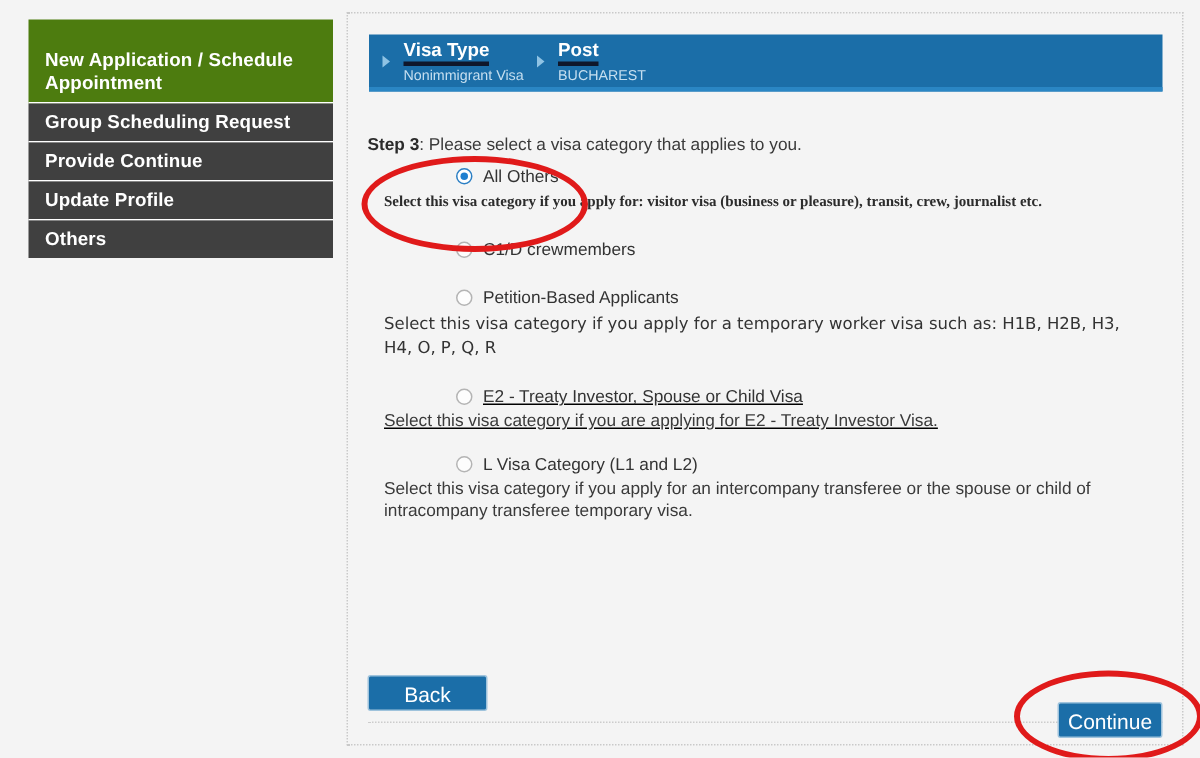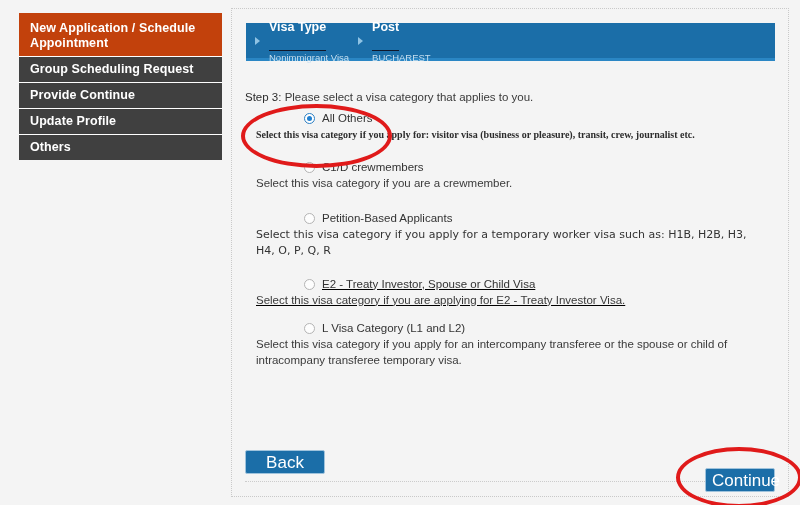--- a/index.html
+++ b/index.html
@@ -28,23 +28,23 @@
     color: #ffffff;
     font-weight: bold;
     font-size: 12.5px;
     line-height: 15px;
     padding: 5px 8px 5px 11px;
     box-sizing: border-box;
     border-bottom: 1px solid #ffffff;
     letter-spacing: 0.1px;
   }
   .side-item.red {
-    background: #c2410c;
+    background: #4d7c0f;
     min-height: 36px;
-    padding-top: 8px;
+    padding-top: 20px;
   }
   .side-item.blue {
     background: #404040;
     min-height: 21px;
   }
   .side-item.last { border-bottom: none; }
 
   
   #panel {
     position: absolute;
@@ -80,53 +80,53 @@
     border-left: 5px solid #8fc3e4;
     border-top: 4px solid transparent;
     border-bottom: 4px solid transparent;
     margin: 0 9px 0 9px;
   }
   .crumb-text { color: #ffffff; }
   .crumb-label {
     font-size: 12.5px;
     font-weight: bold;
     line-height: 14px;
-    border-bottom: 1px solid #0f172a;
-    padding-bottom: 16px;
+    border-bottom: 3px solid #0f172a;
+    padding-bottom: 1px;
     display: inline-block;
   }
   .crumb-value {
     font-size: 9.5px;
     color: #c6dff0;
     line-height: 12px;
     display: block;
     padding-top: 1px;
   }
 
   
   #step-line {
     position: absolute;
     left: 13px;
     top: 82px;
     font-size: 11.5px;
     color: #3a3a3a;
   }
-  #step-line .step-strong { font-weight: normal; color: #2b2b2b; }
+  #step-line .step-strong { font-weight: bold; color: #2b2b2b; }
 
   
   #options {
     position: absolute;
     left: 14px;
     top: 103px;
     width: 520px;
   }
   .option { margin-bottom: 14px; }
   .option-head {
     display: flex;
-    align-items: flex-end;
+    align-items: flex-start;
     margin-left: 23px;
     padding-left: 35px;
   }
   .radio {
     width: 11px;
     height: 11px;
     border-radius: 50%;
     box-sizing: border-box;
     border: 1px solid #b4b4b4;
     background: #fdfdfd;
@@ -180,21 +180,21 @@
     position: absolute;
     left: 13px;
     bottom: 14px;
     width: 530px;
     border-top: 1px dotted #cccccc;
   }
   .btn {
     position: absolute;
     background: #1b6ea8;
     color: #ffffff;
-    font-size: 17px;
+    font-size: 14px;
     border: 1px solid #9fc3dc;
     border-radius: 2px;
     text-align: center;
     box-sizing: border-box;
     cursor: pointer;
     font-family: "Liberation Sans", sans-serif;
   }
   #back-btn {
     left: 13px;
     bottom: 22px;
@@ -272,21 +272,20 @@
         <span class="option-title">All Others</span>
       </div>
       <div class="option-desc emph">Select this visa category if you apply for: visitor visa (business or pleasure), transit, crew, journalist etc.</div>
     </div>
 
     <div class="option" style="margin-top:18px;">
       <div class="option-head">
         <span class="radio"></span>
         <span class="option-title">C1/D crewmembers</span>
       </div>
-      <div class="option-desc">Select this visa category if you are a crewmember.</div>
     </div>
 
 
     <div class="option" style="margin-top:20px;">
       <div class="option-head">
         <span class="radio"></span>
         <span class="option-title">Petition-Based Applicants</span>
       </div>
       <div class="option-desc semi" style="width:505px;">Select this visa category if you apply for a temporary worker visa such as: H1B, H2B, H3, H4, O, P, Q, R</div>
     </div>

